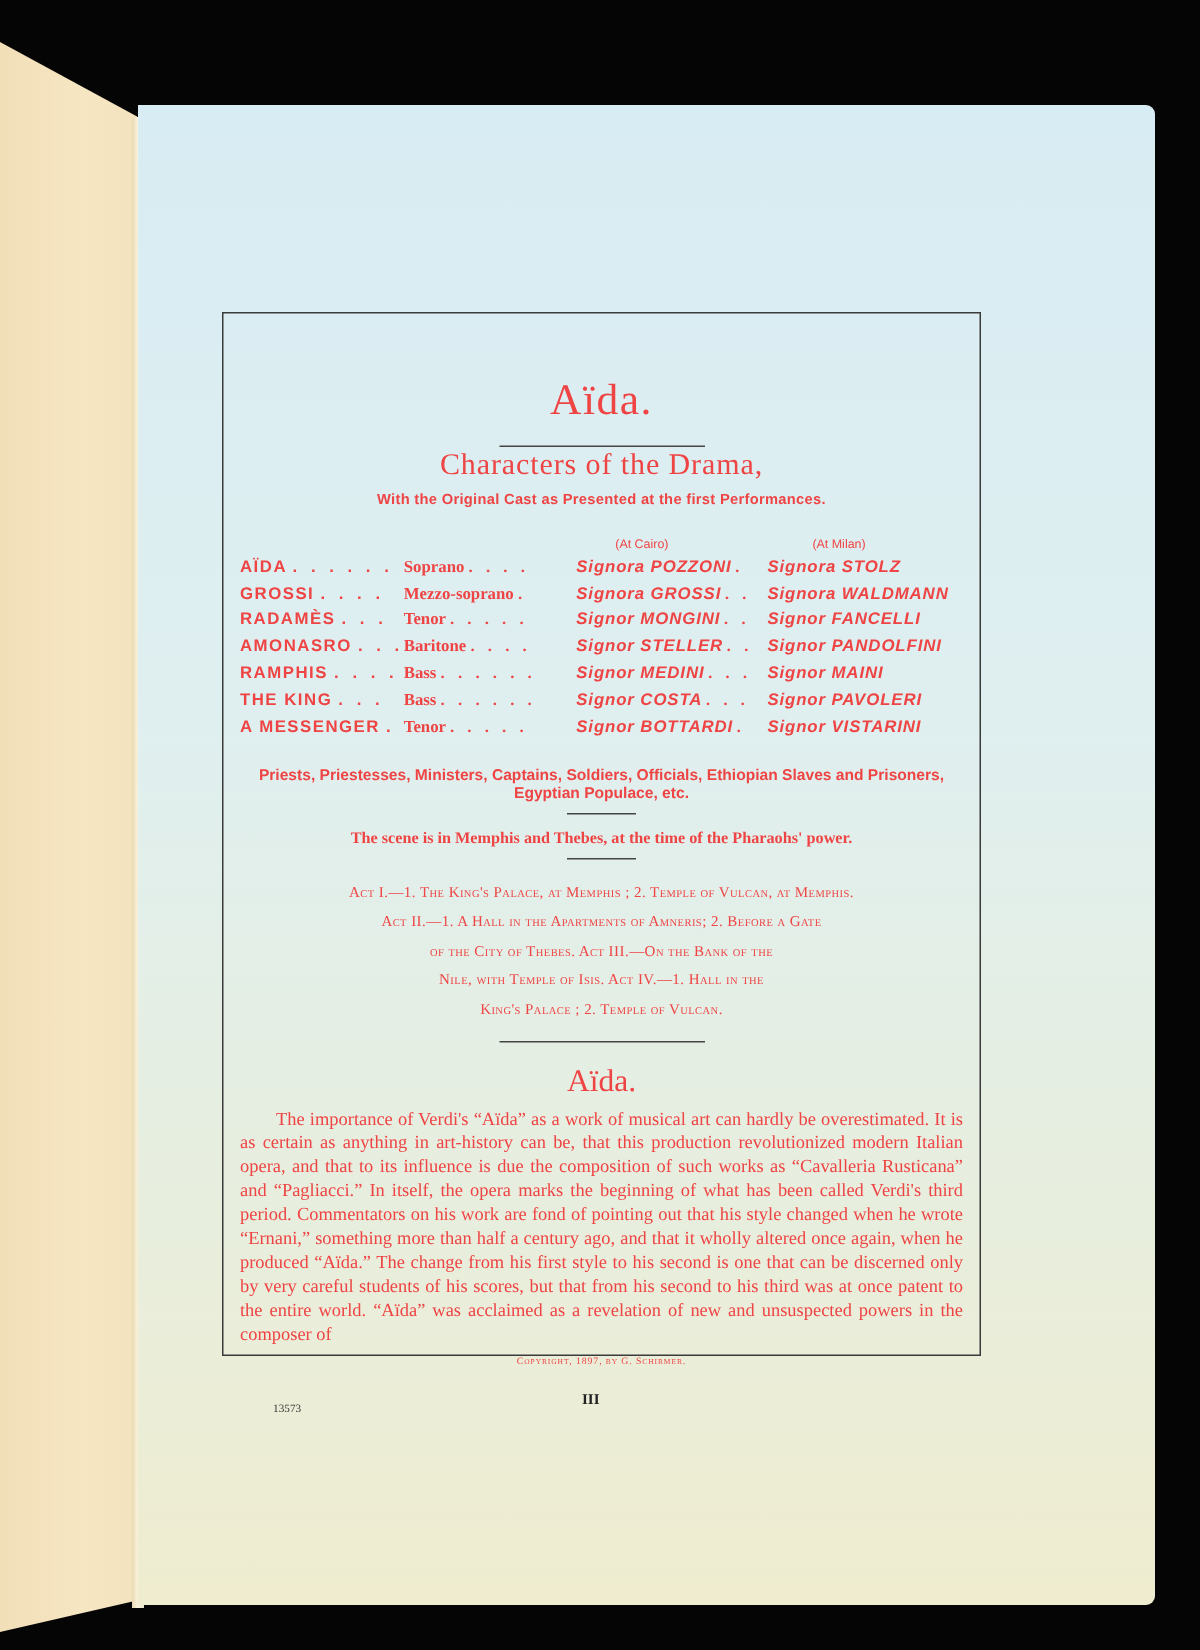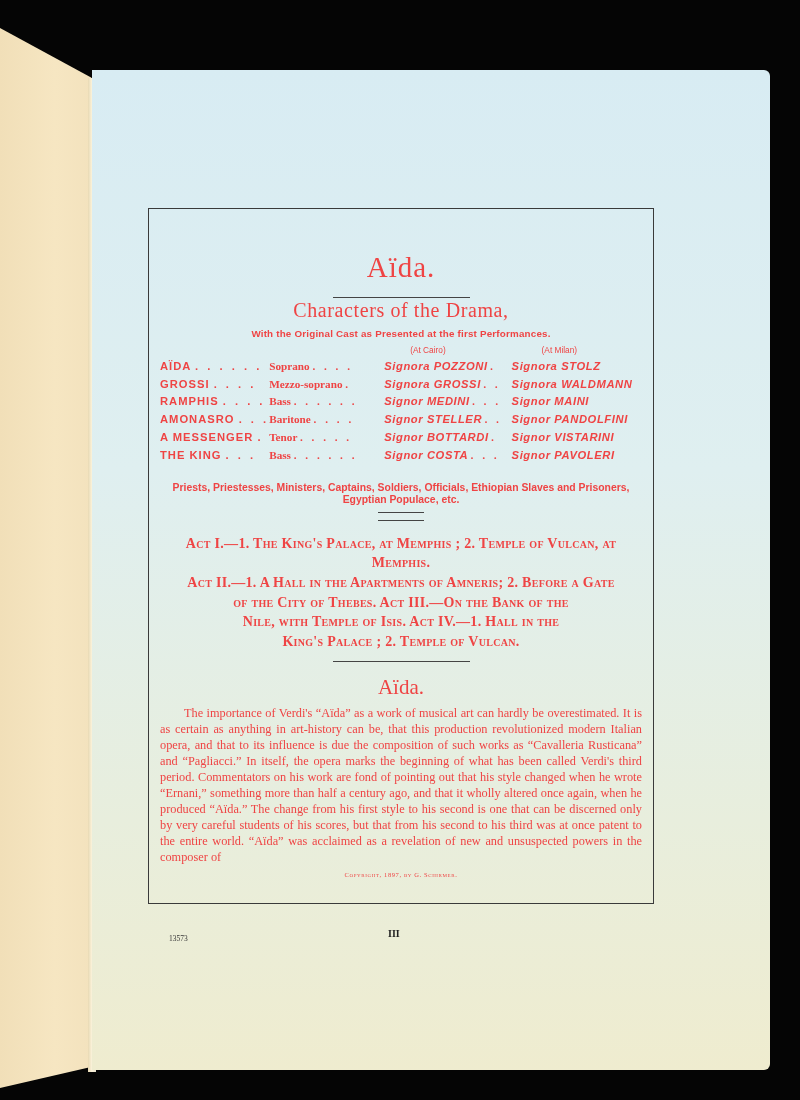--- a/index.html
+++ b/index.html
@@ -31,36 +31,36 @@
   }
   .content { position:absolute; left:160px; top:250px; width:482px; color:#ef4444; }
   .center { text-align:center; }
   .title { font-size:29px; letter-spacing:1px; margin:0; line-height:34px; }
   .subtitle { font-size:8.6px; letter-spacing:0.6px; margin-top:8px; font-variant:small-caps; }
   .rule { width:137px; height:1px; background:#444; margin:13px auto 0; }
   .rule.short { width:46px; margin:6px auto 0; }
   .h2 { font-size:20px; letter-spacing:0.6px; margin-top:0; line-height:24px; }
   .sans { font-family:"Liberation Sans","DejaVu Sans",sans-serif; }
   .with { font-size:9.8px; font-weight:bold; margin-top:6px; letter-spacing:0.2px; }
-  table.cast { border-collapse:collapse; width:100%; margin-top:4px; font-size:11.2px; }
+  table.cast { border-collapse:collapse; width:100%; margin-top:16px; font-size:11.2px; }
   table.cast td { padding:0; height:17.8px; white-space:nowrap; }
   .cast .hdr td { font-size:8.3px; height:14px; font-family:"Liberation Sans",sans-serif; }
   .role { font-family:"Liberation Sans",sans-serif; font-weight:bold; letter-spacing:1px; width:106px; }
   .voice { font-family:"Liberation Serif",serif; font-weight:bold; width:115px; }
   .cairo, .milan { font-family:"Liberation Serif",serif; font-weight:bold;font-style:italic; }
   .cairo .name, .milan .name { font-family:"Liberation Sans",sans-serif; letter-spacing:0.6px; }
   .dots { letter-spacing:3px; }
   .chorus { font-size:10.4px; font-weight:bold; line-height:12px; margin-top:18px; }
   .scene { font-size:10.8px; font-weight:bold; margin-top:10px; }
-  .acts { font-size:14px; line-height:19.6px; margin-top:13px; font-variant:small-caps; letter-spacing:0.3px;font-weight:bold; }
+  .acts { font-size:10px; line-height:19.6px; margin-top:13px; font-variant:small-caps; letter-spacing:0.3px; }
   .h2b { font-size:21px; margin-top:12px; line-height:26px; }
   .body-text { font-size:12.3px; line-height:15.9px; text-align:justify; margin-top:6px; }
   .body-text p { margin:0; text-indent:24px; }
   .copyright { font-size:6.5px; font-variant:small-caps; letter-spacing:0.6px; margin-top:6px; }
-  .plate { position:absolute; left:169px; top:934px; font-size:7.5px; color:#333; }
+  .plate { position:absolute; left:182px; top:934px; font-size:7.5px; color:#333; }
   .folio { position:absolute; left:388px; top:928px; font-size:10px; color:#222; font-weight:bold; }
 </style>
 </head>
 <body>
 
 <div class="left-page"></div>
 <div class="gutter"></div>
 <div class="right-page"></div>
 <div class="frame"></div>
 
@@ -85,48 +85,55 @@
       <td class="cairo"><span class="name">Signora POZZONI</span> <span class="dots">.</span></td>
       <td class="milan"><span class="name">Signora STOLZ</span></td>
     </tr>
     <tr>
       <td class="role"><span>GROSSI</span> <span class="dots">. . . .</span></td>
       <td class="voice"><span>Mezzo-soprano</span> <span class="dots">.</span></td>
       <td class="cairo"><span class="name">Signora GROSSI</span> <span class="dots">. .</span></td>
       <td class="milan"><span class="name">Signora WALDMANN</span></td>
     </tr>
     <tr>
-      <td class="role"><span>RAMPHIS</span> <span class="dots">. . . .</span></td>
-      <td class="voice"><span>Bass</span> <span class="dots">. . . . . .</span></td>
-      <td class="cairo"><span class="name">Signor MEDINI</span> <span class="dots">. . .</span></td>
-      <td class="milan"><span class="name">Signor MAINI</span></td>
+      <td class="role"><span>RADAMÈS</span> <span class="dots">. . .</span></td>
+      <td class="voice"><span>Tenor</span> <span class="dots">. . . . .</span></td>
+      <td class="cairo"><span class="name">Signor MONGINI</span> <span class="dots">. .</span></td>
+      <td class="milan"><span class="name">Signor FANCELLI</span></td>
     </tr>
     <tr>
       <td class="role"><span>AMONASRO</span> <span class="dots">. . .</span></td>
       <td class="voice"><span>Baritone</span> <span class="dots">. . . .</span></td>
       <td class="cairo"><span class="name">Signor STELLER</span> <span class="dots">. .</span></td>
       <td class="milan"><span class="name">Signor PANDOLFINI</span></td>
     </tr>
     <tr>
-      <td class="role"><span>A MESSENGER</span> <span class="dots">.</span></td>
-      <td class="voice"><span>Tenor</span> <span class="dots">. . . . .</span></td>
-      <td class="cairo"><span class="name">Signor BOTTARDI</span> <span class="dots">.</span></td>
-      <td class="milan"><span class="name">Signor VISTARINI</span></td>
+      <td class="role"><span>RAMPHIS</span> <span class="dots">. . . .</span></td>
+      <td class="voice"><span>Bass</span> <span class="dots">. . . . . .</span></td>
+      <td class="cairo"><span class="name">Signor MEDINI</span> <span class="dots">. . .</span></td>
+      <td class="milan"><span class="name">Signor MAINI</span></td>
     </tr>
     <tr>
       <td class="role"><span>THE KING</span> <span class="dots">. . .</span></td>
       <td class="voice"><span>Bass</span> <span class="dots">. . . . . .</span></td>
       <td class="cairo"><span class="name">Signor COSTA</span> <span class="dots">. . .</span></td>
       <td class="milan"><span class="name">Signor PAVOLERI</span></td>
     </tr>
+    <tr>
+      <td class="role"><span>A MESSENGER</span> <span class="dots">.</span></td>
+      <td class="voice"><span>Tenor</span> <span class="dots">. . . . .</span></td>
+      <td class="cairo"><span class="name">Signor BOTTARDI</span> <span class="dots">.</span></td>
+      <td class="milan"><span class="name">Signor VISTARINI</span></td>
+    </tr>
   </tbody>
     </table>
 
   <div class="center sans chorus">Priests, Priestesses, Ministers, Captains, Soldiers, Officials, Ethiopian Slaves and Prisoners, Egyptian Populace, etc.</div>
   <div class="rule short"></div>
+  <div class="center scene">The scene is in Memphis and Thebes, at the time of the Pharaohs' power.</div>
   <div class="rule short" style="margin-top:7px"></div>
 
   <div class="center acts">
     <div>Act I.—1. The King's Palace, at Memphis ;  2. Temple of Vulcan, at Memphis.</div>
     <div>Act II.—1. A Hall in the Apartments of Amneris; 2. Before a Gate</div>
     <div>of the City of Thebes.   Act III.—On the Bank of the</div>
     <div>Nile, with Temple of Isis.   Act IV.—1. Hall in the</div>
     <div>King's Palace ;  2. Temple of Vulcan.</div>
   </div>
 

